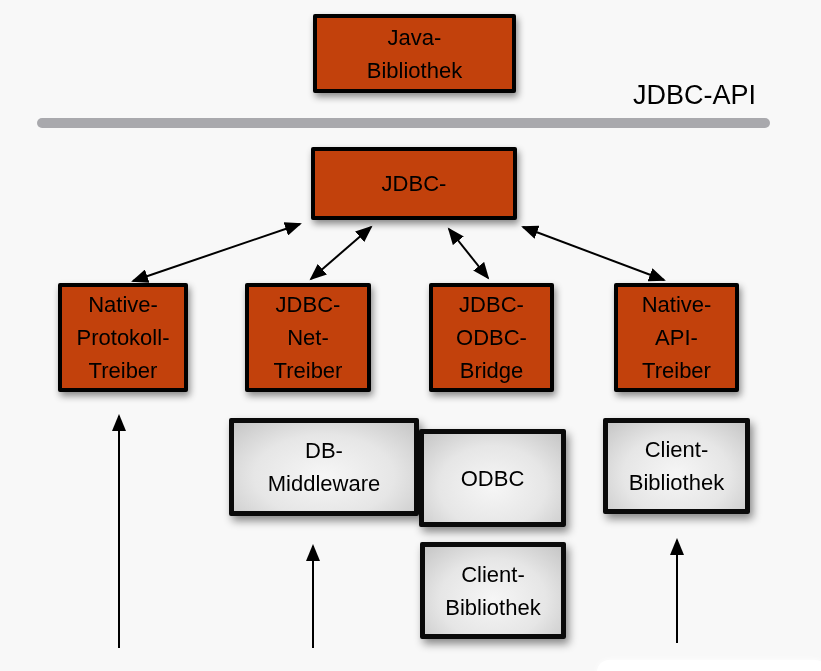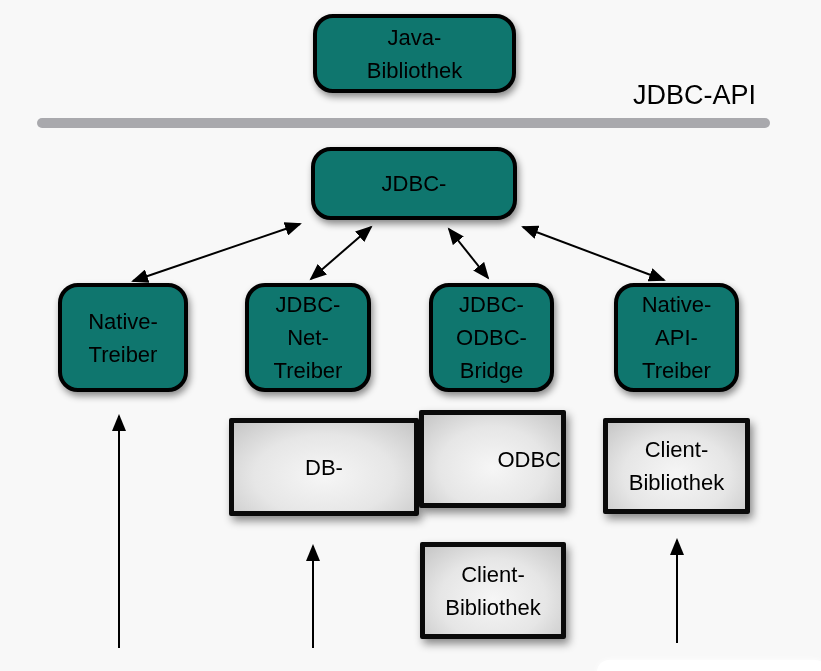--- a/index.html
+++ b/index.html
@@ -8,23 +8,23 @@
     width: 821px;
     height: 671px;
     background: #f8f8f8;
     overflow: hidden;
     font-family: "Liberation Sans", sans-serif;
     color: #000;
   }
   .wbox {
     position: absolute;
     box-sizing: border-box;
-    background: #0f766e;
+    background: #c2410c;
     border: 4px solid #000;
-    border-radius: 20px;
+    border-radius: 2px;
     box-shadow: 2px 4px 7px rgba(0,0,0,0.45);
     display: flex;
     flex-direction: column;
     align-items: center;
     justify-content: center;
     text-align: center;
     font-size: 22px;
     line-height: 33px;
     z-index: 3;
   }
@@ -112,20 +112,21 @@
 
   <div class="api-label">JDBC-API</div>
   <div class="divider"></div>
 
   <div class="wbox" style="left:311px; top:147px; width:206px; height:73px;">
     <span class="line">JDBC-</span>
   </div>
 
   <div class="wbox" style="left:58px; top:283px; width:130px; height:109px;">
     <span class="line">Native-</span>
+    <span class="line">Protokoll-</span>
     <span class="line">Treiber</span>
   </div>
 
   <div class="wbox" style="left:245px; top:283px; width:126px; height:109px;">
     <span class="line">JDBC-</span>
     <span class="line">Net-</span>
     <span class="line">Treiber</span>
   </div>
 
   <div class="wbox" style="left:429px; top:283px; width:125px; height:109px;">
@@ -135,23 +136,24 @@
   </div>
 
   <div class="wbox" style="left:614px; top:283px; width:125px; height:109px;">
     <span class="line">Native-</span>
     <span class="line">API-</span>
     <span class="line">Treiber</span>
   </div>
 
   <div class="gbox" style="left:229px; top:418px; width:190px; height:98px;">
     <span class="line">DB-</span>
+    <span class="line">Middleware</span>
   </div>
 
-  <div class="gbox" style="left:419px; top:410px; width:147px; height:98px;align-items:flex-end;">
+  <div class="gbox" style="left:419px; top:429px; width:147px; height:98px;">
     <span class="line">ODBC</span>
   </div>
 
   <div class="gbox" style="left:603px; top:418px; width:147px; height:96px;">
     <span class="line">Client-</span>
     <span class="line">Bibliothek</span>
   </div>
 
   <div class="gbox" style="left:420px; top:542px; width:146px; height:97px;">
     <span class="line">Client-</span>

